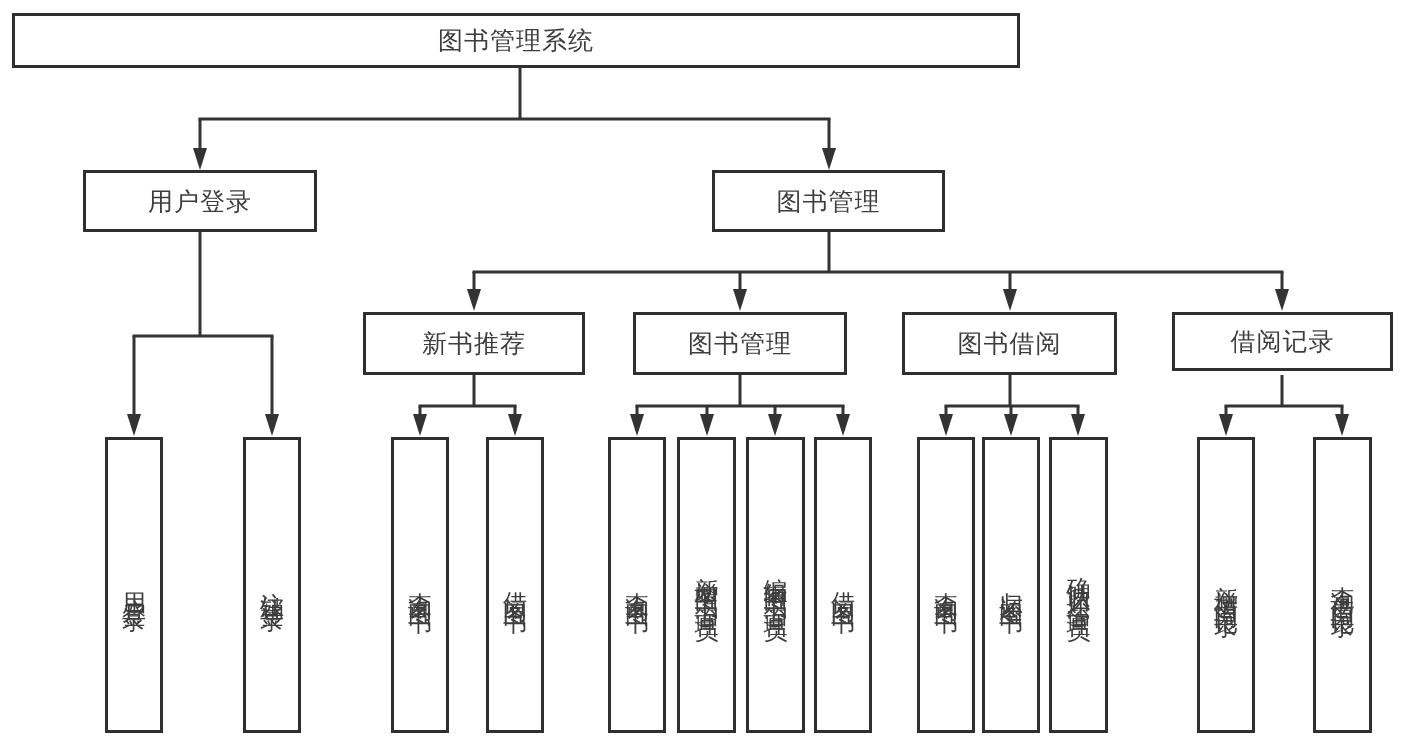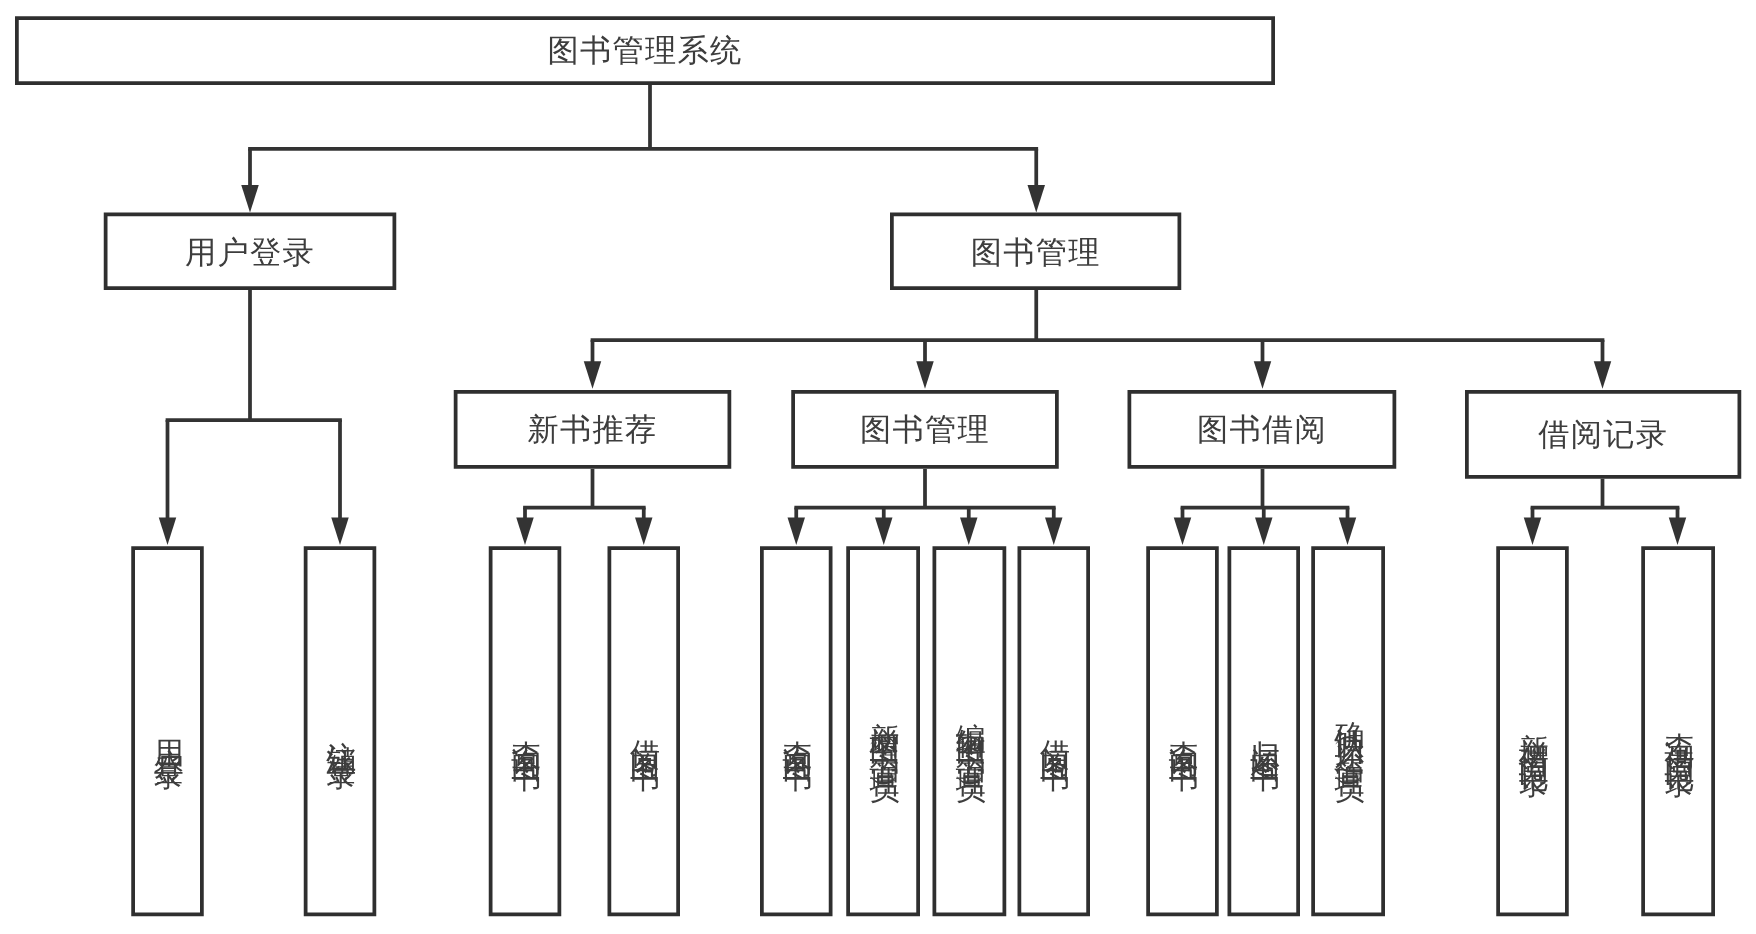--- a/index.html
+++ b/index.html
@@ -98,21 +98,21 @@
   </svg>
 
   <div class="node hbox" style="left:12px;top:13px;width:1008px;height:55px">图书管理系统</div>
 
   <div class="node hbox" style="left:83px;top:170px;width:234px;height:62px">用户登录</div>
   <div class="node hbox" style="left:712px;top:170px;width:233px;height:62px">图书管理</div>
 
   <div class="node hbox" style="left:363px;top:312px;width:222px;height:63px">新书推荐</div>
   <div class="node hbox" style="left:633px;top:312px;width:214px;height:63px">图书管理</div>
   <div class="node hbox" style="left:902px;top:312px;width:215px;height:63px">图书借阅</div>
-  <div class="node hbox" style="left:1172px;top:312px;width:221px;height:71px">借阅记录</div>
+  <div class="node hbox" style="left:1172px;top:312px;width:221px;height:59px">借阅记录</div>
 
   <div class="node vbox" style="left:105px;width:58px">用户登录</div>
   <div class="node vbox" style="left:243px;width:58px">注销登录</div>
 
   <div class="node vbox" style="left:391px;width:58px">查询图书</div>
   <div class="node vbox" style="left:486px;width:58px">借阅图书</div>
 
   <div class="node vbox" style="left:608px;width:58px">查询图书</div>
   <div class="node vbox" style="left:677px;width:59px">新增图书（管理员）</div>
   <div class="node vbox" style="left:746px;width:59px">编辑图书（管理员）</div>

